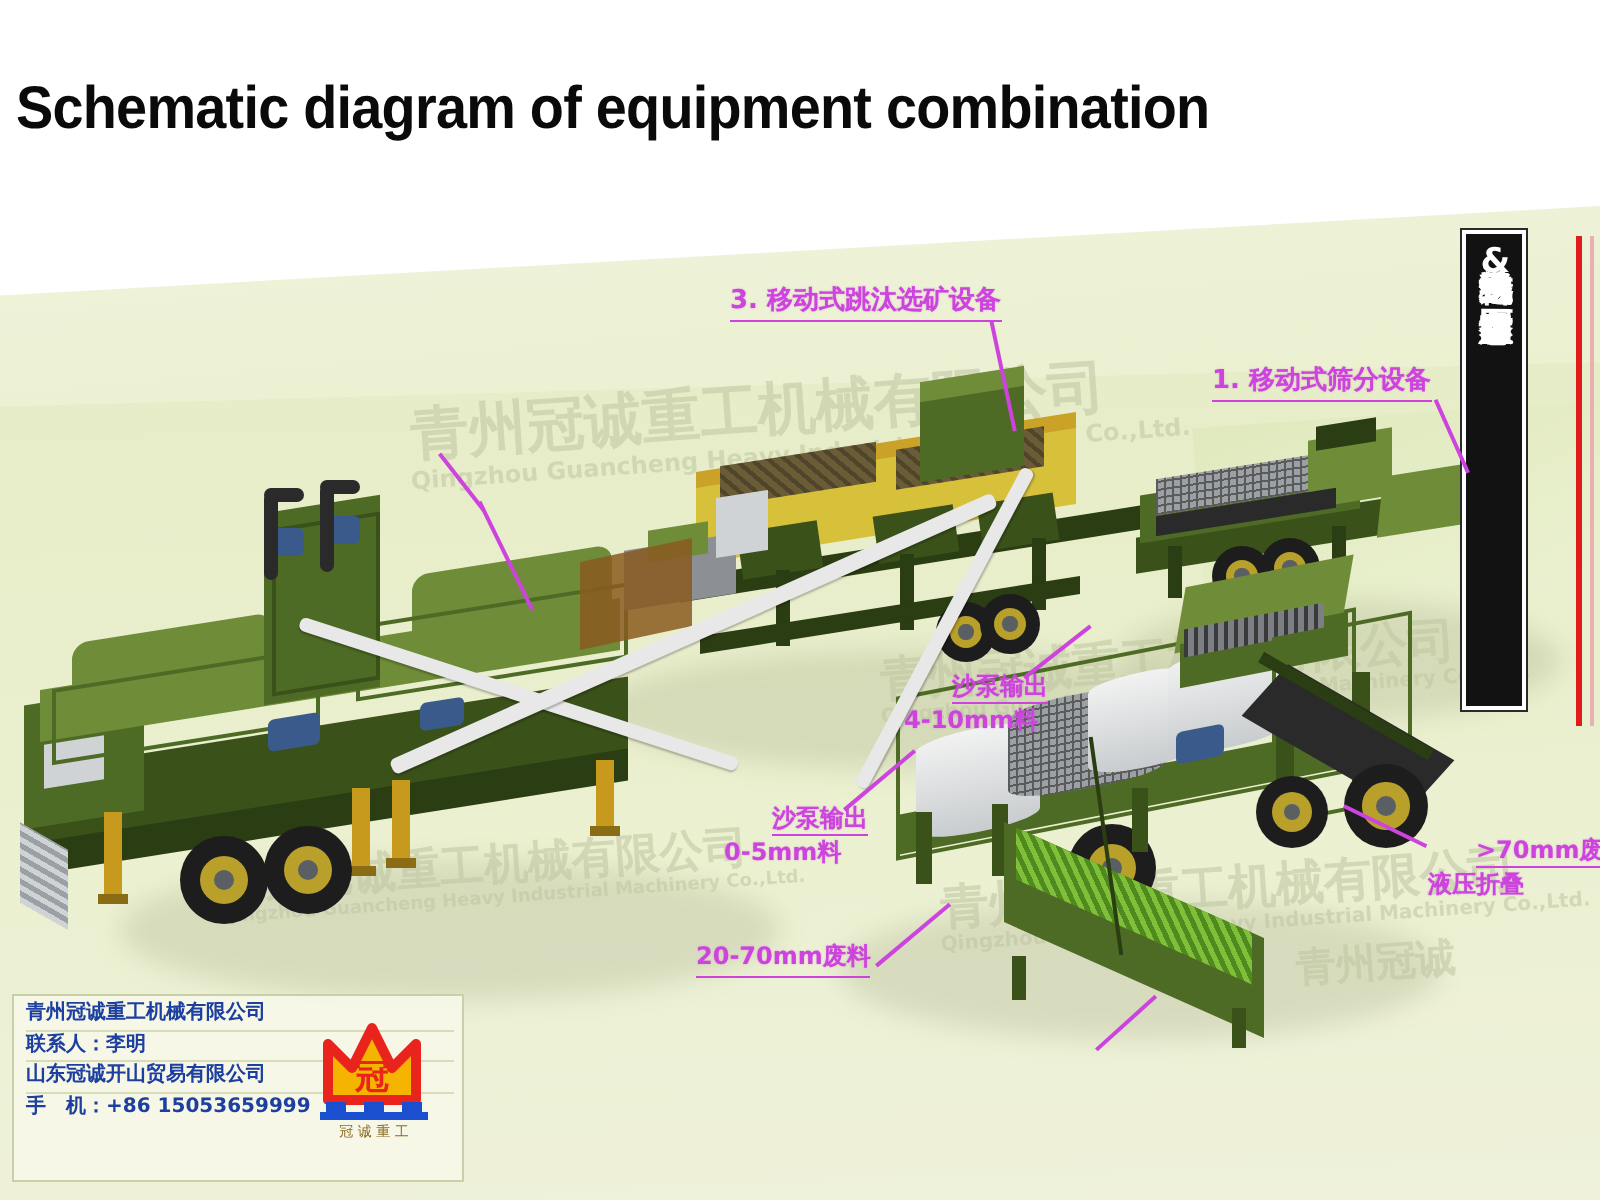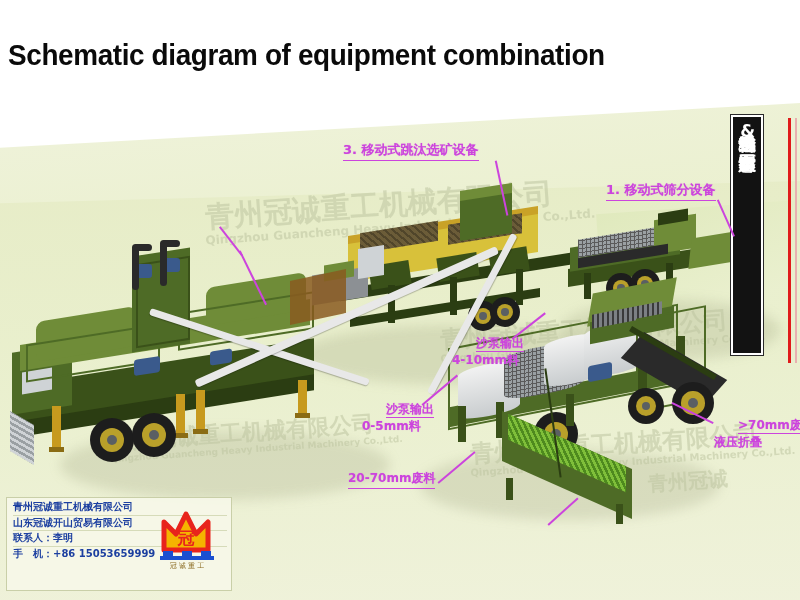--- a/index.html
+++ b/index.html
@@ -317,21 +317,21 @@
 
   <div class="vbanner">
     <span>移动组合式选金&amp;宝石设备示意图</span>
   </div>
   <div class="redline"></div>
   <div class="redline2"></div>
 
   <div class="leader" style="left:220px;top:226px;width:36px;transform:rotate(52deg);"></div>
   <div class="leader" style="left:240px;top:250px;width:60px;transform:rotate(64deg);"></div>
 
-  <div class="lbl u" style="left:343px;top:141px;font-size:13px;">3. 移动式跳汰选矿设备</div>
+  <div class="lbl u" style="left:365px;top:141px;font-size:13px;">3. 移动式跳汰选矿设备</div>
   <div class="leader" style="left:496px;top:160px;width:56px;transform:rotate(78deg);"></div>
 
   <div class="lbl u" style="left:606px;top:181px;font-size:13px;">1. 移动式筛分设备</div>
   <div class="leader" style="left:718px;top:199px;width:40px;transform:rotate(66deg);"></div>
 
   <div class="lbl two" style="left:452px;top:336px;font-size:12px;">
     <span class="l1">沙泵输出</span>
     <span class="l2">4-10mm料</span>
   </div>
   <div class="leader" style="left:512px;top:338px;width:42px;transform:rotate(-38deg);"></div>
@@ -348,22 +348,22 @@
   <div class="lbl two" style="left:714px;top:418px;font-size:12px;">
     <span class="l1">&gt;70mm废料</span>
     <span class="l2">液压折叠</span>
   </div>
   <div class="leader" style="left:672px;top:402px;width:46px;transform:rotate(26deg);"></div>
 
   <div class="leader" style="left:548px;top:524px;width:40px;transform:rotate(-42deg);"></div>
 
   <div class="card">
     <div class="row">青州冠诚重工机械有限公司</div>
+    <div class="row">联系人：李明</div>
     <div class="row">山东冠诚开山贸易有限公司</div>
-    <div class="row">联系人：李明</div>
     <div class="row">手　机：+86  15053659999</div>
   </div>
 
   <div class="logo">
     <svg width="70" height="66" viewBox="0 0 70 66">
       <path d="M6 44 L6 16 L18 28 L28 8 L38 28 L50 16 L50 44 Z" fill="#f5b400" stroke="#e8241c" stroke-width="5" stroke-linejoin="round"></path>
       <text x="28" y="38" font-family="DejaVu Sans, sans-serif" font-size="17" font-weight="bold" fill="#e8241c" text-anchor="middle">冠</text>
       <rect x="2" y="50" width="54" height="4" fill="#1a4fd0"></rect>
       <rect x="5" y="45" width="10" height="6" fill="#1a4fd0"></rect>
       <rect x="24" y="45" width="10" height="6" fill="#1a4fd0"></rect>

